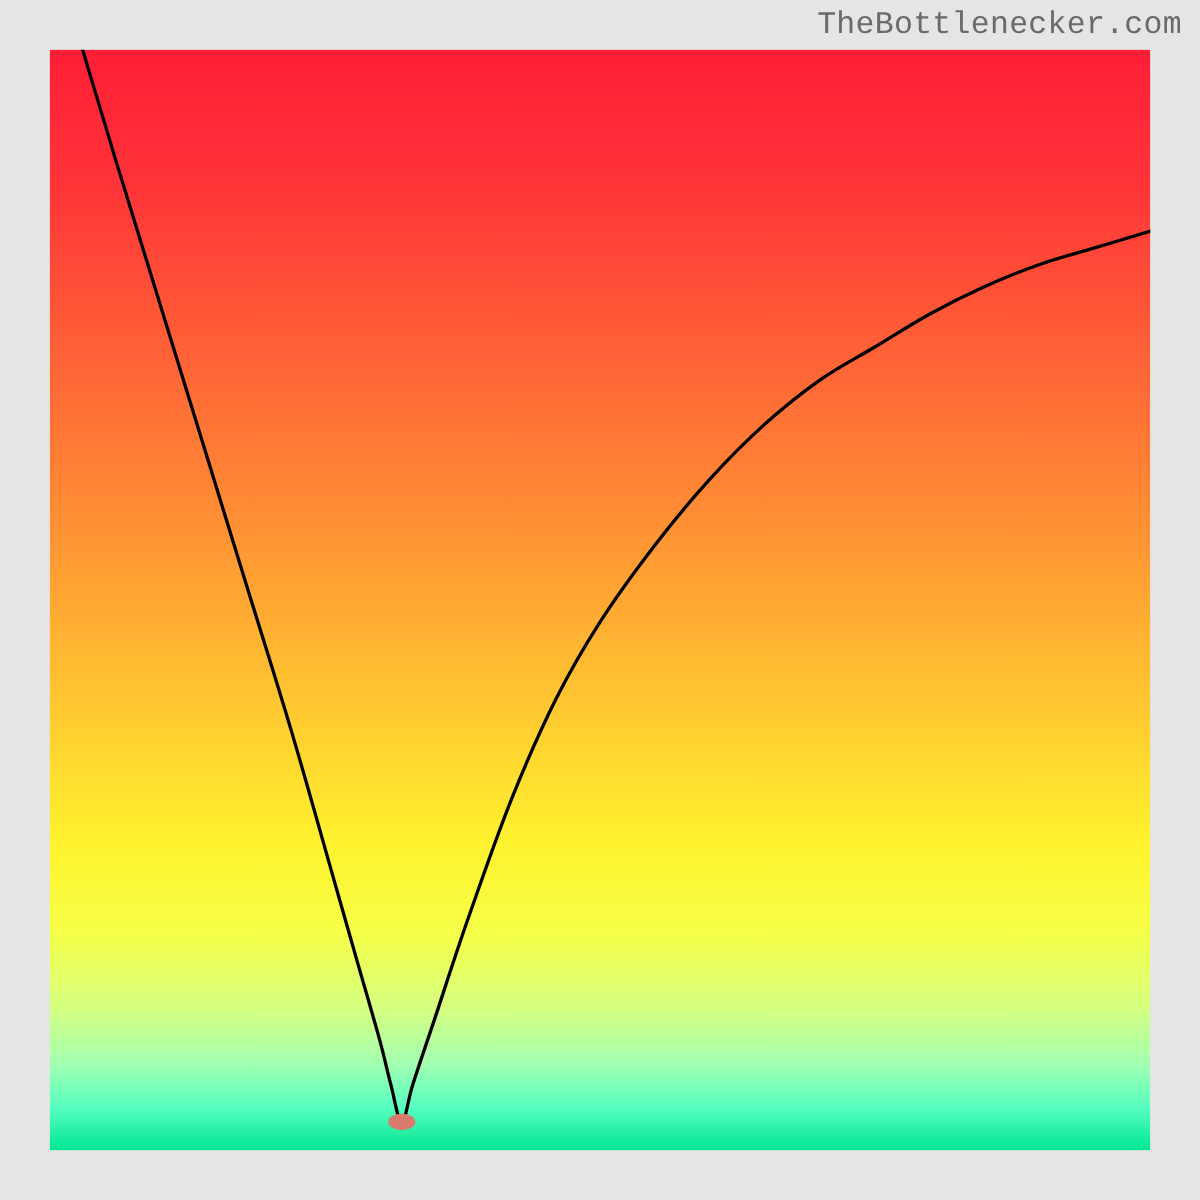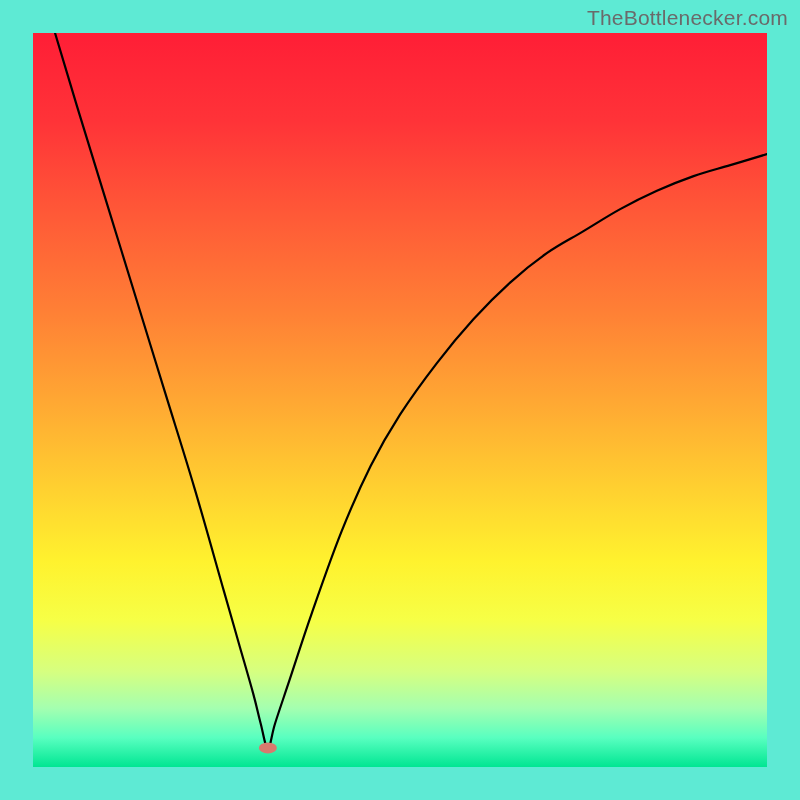--- a/index.html
+++ b/index.html
@@ -8,21 +8,22 @@
     width: 800px;
     height: 800px;
     overflow: hidden;
     background: #000;
     font-family: Arial, Helvetica, sans-serif;
   }
   .frame {
     position: absolute;
     left: 0; top: 0;
     width: 800px; height: 800px;
-    background: #5eead4;
+    background: #e5e5e5;
+    font-family: Liberation Mono, monospace;
   }
   .plot {
     position: absolute;
     left: 33px;
     top: 33px;
     width: 734px;
     height: 734px;
     overflow: hidden;
   }
   .plot svg {

